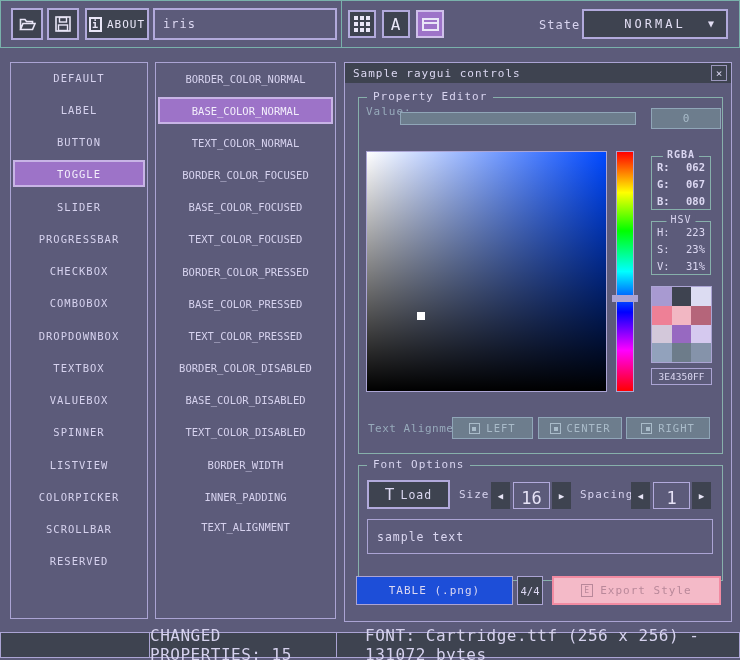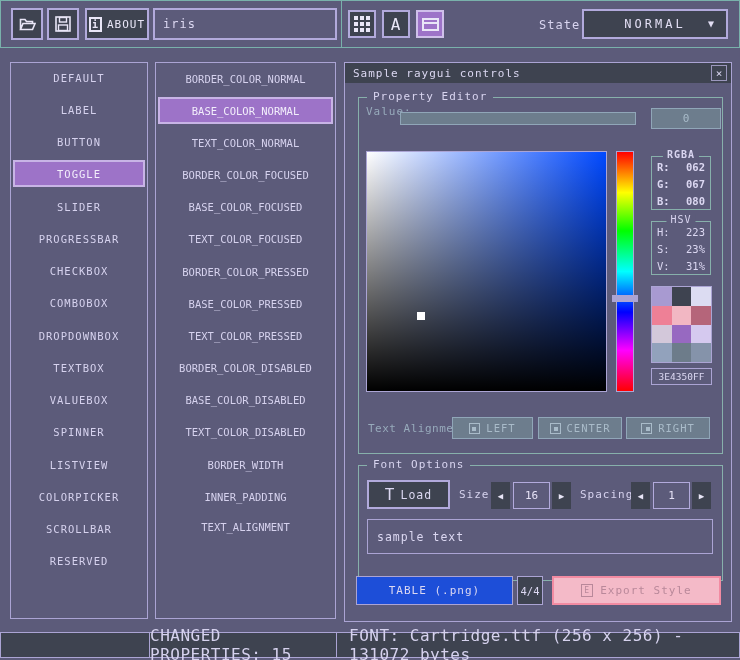--- a/index.html
+++ b/index.html
@@ -93,40 +93,40 @@
   #ta-left   { left:107px; width:81px; }
   #ta-center { left:193px; width:84px; }
   #ta-right  { left:281px; width:84px; }
 
   #load-btn { left:22px; top:417px; width:83px; height:29px; background:#3e4350; border:2px solid #b2aadc;
               color:#dcd8f2; display:flex; align-items:center; justify-content:center; gap:6px; cursor:pointer; }
   #load-btn .T { font-size:16px; } #load-btn .lbl { font-size:11.5px; letter-spacing:1px; }
   .fo-label { font-size:11px; letter-spacing:1px; top:425px; }
   .spin-btn { top:419px; width:19px; height:27px; background:#3e4350; color:#e9e6f7; font-size:9px;
               display:flex; align-items:center; justify-content:center; cursor:pointer; }
-  .spin-val { top:419px; width:37px; height:27px; border:1px solid #b2aadc; font-size:11px; color:#e6e2f6;
-              display:flex; align-items:center; justify-content:center; cursor:text; }
+  .spin-val { top:419px; width:37px; height:27px; border:1px solid #b2aadc; font-size:17px; color:#e6e2f6;
+              display:flex; align-items:flex-end; justify-content:center; cursor:text; }
   #sample-textbox { left:22px; top:456px; width:346px; height:35px; border:1px solid #aba4d4;
                     display:flex; align-items:center; padding-left:9px; font-size:11.5px; letter-spacing:1px;
                     color:#dcd8f2; cursor:text; }
 
   #table-btn { left:11px; top:513px; width:157px; height:29px; background:#1d4ed8; border:1px solid #aba4d4;
                color:#dcd8f2; font-size:11px; letter-spacing:1px; display:flex; align-items:center; justify-content:center; cursor:pointer; }
   #pages-box { left:172px; top:513px; width:26px; height:29px; background:#3e4350; border:1px solid #aba4d4;
                color:#dcd8f2; font-size:10.5px; display:flex; align-items:center; justify-content:center; cursor:pointer; }
   #export-btn { left:207px; top:513px; width:169px; height:29px; background:#f4bac8; border:2px solid #f28ba2;
                 color:#b9889a; font-size:11px; letter-spacing:1px; display:flex; align-items:center; justify-content:center;
                 gap:7px; cursor:pointer; }
 
   
   .status-cell { top:632px; height:26px; background:#3e4350; border:1px solid #aba4d4;
                  display:flex; align-items:center; font-size:16px; letter-spacing:0.5px; color:#d6d2ee; }
   #status-1 { left:0; width:150px; }
   #status-2 { left:149px; width:188px; justify-content:center; }
-  #status-3 { left:336px; width:404px; padding-left:12px; }
+  #status-3 { left:336px; width:404px; padding-left:28px; }
 </style>
 </head>
 <body>
 
 <div id="app">
 
   <div id="toolbar" class="abs">
     <div class="tb-btn abs" style="left:10px;width:32px;">
       <svg width="17" height="14" viewBox="0 0 17 14">
         <path d="M1.5 12.5 V2.5 H6 L7.5 4.5 H13.5 V6.5 M1.5 12.5 H13.5 L16 6.5 H4 L1.5 12.5 Z" fill="none" stroke="#e9e6f7" stroke-width="1.6"></path>

